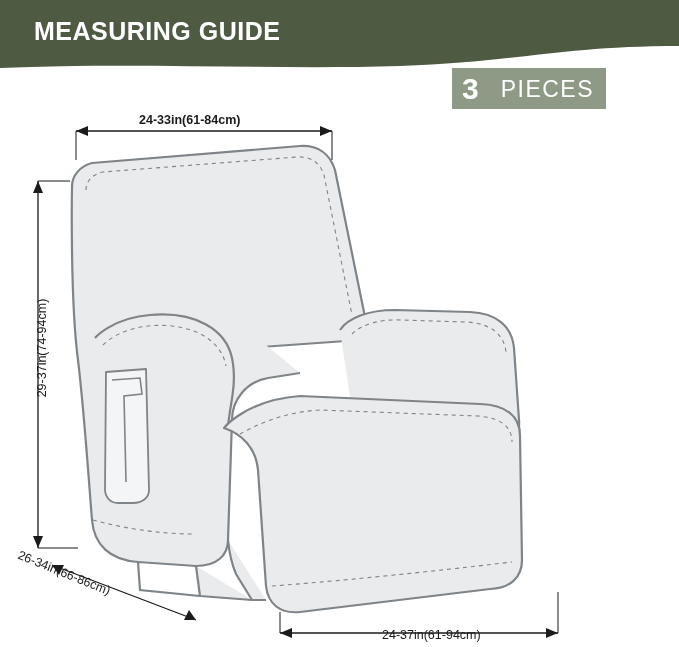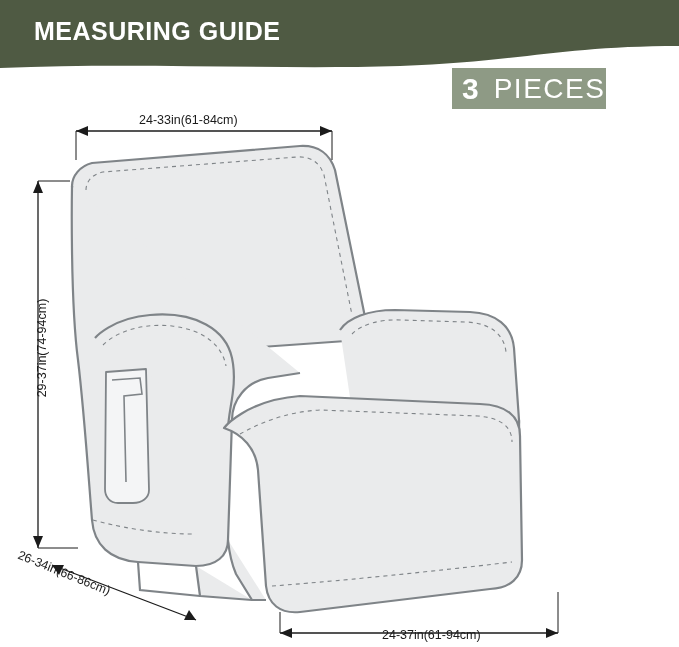--- a/index.html
+++ b/index.html
@@ -51,40 +51,41 @@
     box-sizing: border-box;
   }
   .pieces-number {
     color: #ffffff;
     font-size: 30px;
     font-weight: bold;
     line-height: 30px;
   }
   .pieces-label {
     color: #ffffff;
-    font-size: 28px;
+    font-size: 23px;
     letter-spacing: 1.5px;
-    margin-left: 15px;
+    margin-left: 22px;
     line-height: 30px;
   }
   .svg-layer {
     position: absolute;
     left: 0;
     top: 0;
   }
   .dim-label {
     position: absolute;
     font-size: 12.5px;
     color: #1b1b1b;
     font-family: "Liberation Sans", sans-serif;
     white-space: nowrap;
   }
   .dim-width-top {
     left: 139px;
     top: 113px;
+    font-weight: bold;
   }
   .dim-bottom {
     left: 382px;
     top: 628px;
   }
   .dim-left {
     left: -38px;
     top: 341px;
     transform: rotate(-90deg);
     transform-origin: center center;

